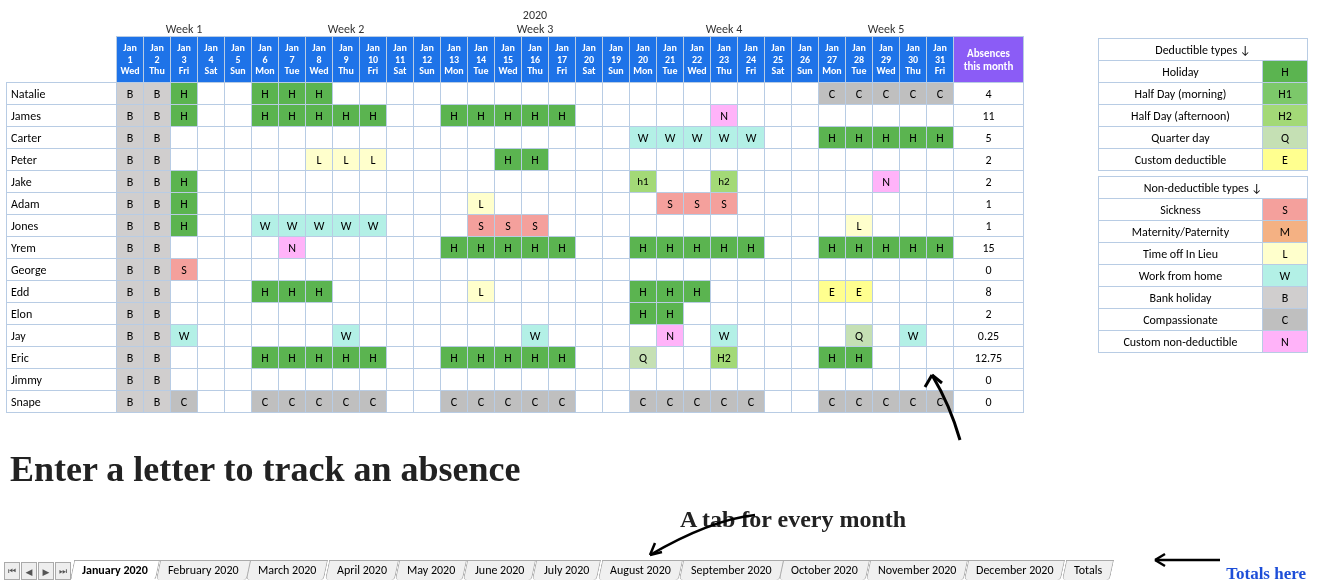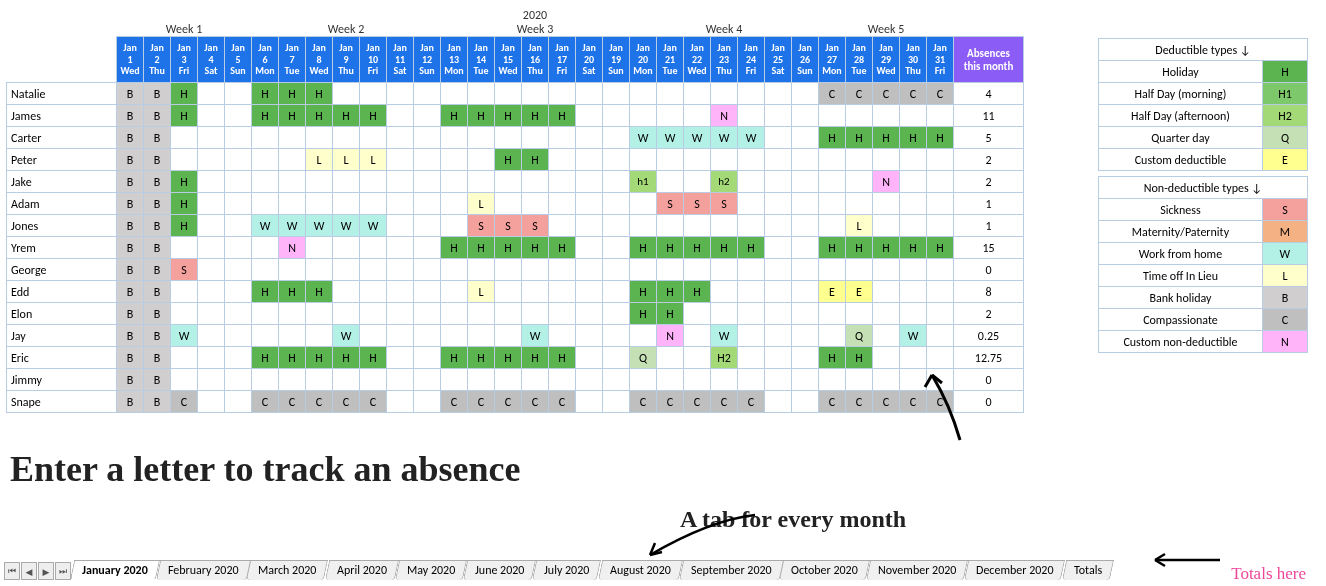--- a/index.html
+++ b/index.html
@@ -37,21 +37,21 @@
 .legend .lbl { text-align: center; padding: 0 6px; width: 160px; }
 .legend .cd { width: 44px; font-size:12px; }
 .legend .spacer td { border: none; height: 6px; }
 .tabs { position: absolute; left: 4px; bottom: 6px; display: flex; align-items: flex-end; font-size: 12px; height: 22px; }
 .tabs .nav-btn { width: 16px; height: 18px; border: 1px solid #aaa; margin-right: 1px; background: #eee; display:flex;align-items:center;justify-content:center;font-size:9px;color:#555;}
 .tab { border: 1px solid #aaa; border-bottom: none; padding: 2px 9px; background: #f0f0f0; margin-right: 0px; border-radius: 0 0 4px 4px; transform: skewX(-12deg); }
 .tab span { display:inline-block; transform: skewX(12deg); }
 .tab.active { background: #fff; font-weight: bold; border-bottom:1px solid #fff;}
 .annot1 { position: absolute; left: 10px; top: 440px; font-family: Georgia, serif; font-size: 36px; font-weight: bold; color: #222; margin-top: 8px; }
 .annot2 { position: absolute; left: 680px; top: 506px; font-family: Georgia, serif; font-size: 24px; font-weight: bold; color: #222; }
-.annot3 { position: absolute; right: 20px; bottom: 2px; font-family: Georgia, serif; font-size: 17px; font-weight: normal; color: #ec4899; text-align: right; }
+.annot3 { position: absolute; right: 20px; bottom: 2px; font-family: Georgia, serif; font-size: 17px; font-weight: bold; color: #1d4ed8; text-align: right; }
 .arrow { position: absolute; pointer-events:none; }
 .namehdr { width:110px; border:1px solid #b8cce4; }
 </style>
 </head>
 <body>
 
 <div class="sheet">
   <table>
     <tbody>
         <tr class="year-row">
@@ -798,26 +798,26 @@
       <tbody id="leg-non">
         <tr class="sect">
           <td class="lbl">Sickness</td>
           <td class="cd c-S">S</td>
         </tr>
         <tr class="sect">
           <td class="lbl">Maternity/Paternity</td>
           <td class="cd c-M">M</td>
         </tr>
         <tr class="sect">
+          <td class="lbl">Time off In Lieu</td>
+          <td class="cd c-L">L</td>
+        </tr>
+        <tr class="sect">
           <td class="lbl">Work from home</td>
           <td class="cd c-W">W</td>
-        </tr>
-        <tr class="sect">
-          <td class="lbl">Time off In Lieu</td>
-          <td class="cd c-L">L</td>
         </tr>
         <tr class="sect">
           <td class="lbl">Bank holiday</td>
           <td class="cd c-B">B</td>
         </tr>
         <tr class="sect">
           <td class="lbl">Compassionate</td>
           <td class="cd c-C">C</td>
         </tr>
         <tr class="sect">

